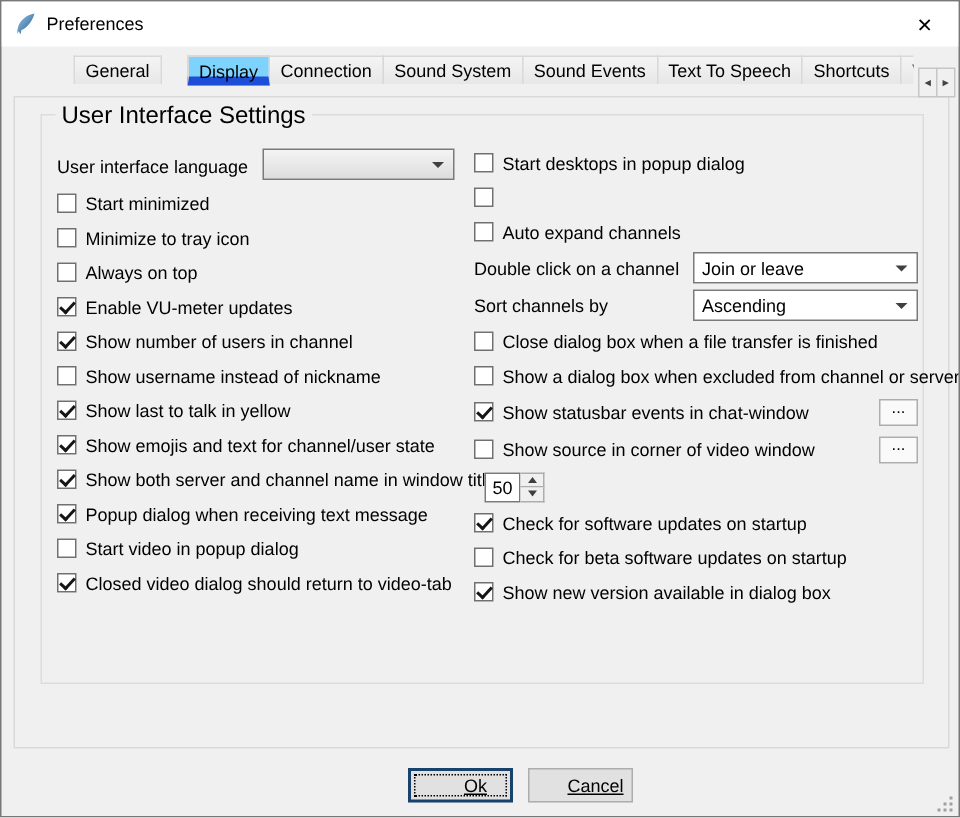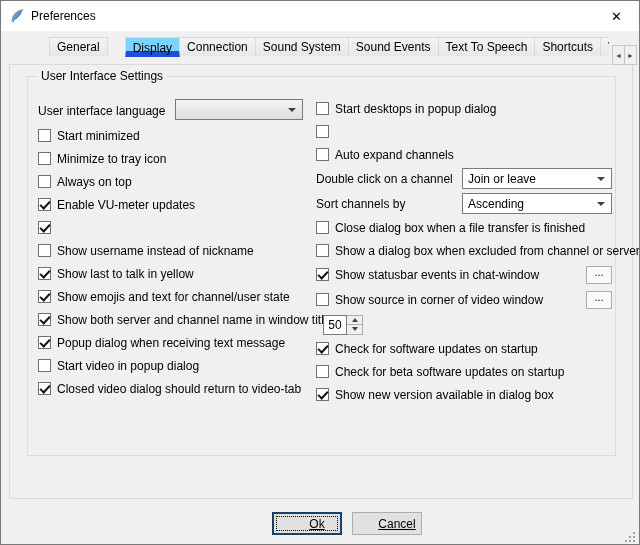--- a/index.html
+++ b/index.html
@@ -25,21 +25,21 @@
     border-bottom:7px solid #1d4ed8; margin-bottom:-1px; z-index:3; position:relative;margin-left:18px; }
   .tab-scroll { position:absolute; top:44px; right:2px; height:20px; display:flex; z-index:4; }
   .tsbtn { width:13px; height:20px; border:1px solid #c6c6c6; background:#f0f0f0;
     display:flex; align-items:center; justify-content:center; font-size:7px; color:#444; margin-left:-1px; }
   
   .pane { position:absolute; top:63px; left:8px; width:624px; height:435px;
     border:1px solid #d9d9d9; background:#f0f0f0; z-index:1; }
   .groupbox { position:absolute; left:17px; top:11px; width:589px; height:380px;
     border:1px solid #dcdcdc; }
   .legend { position:absolute; top:-8px; left:9px; padding:0 4px; background:#f0f0f0;
-    font-size:12px; color:#000; }
+    font-size:16px; color:#000; }
   .col { position:absolute; top:20px; }
   .col-left  { left:10px;  width:276px; }
   .col-right { left:288px; width:296px; }
   .row { height:23px; display:flex; align-items:center; position:relative; }
   .row.tall { height:25px; }
   .row.lang { height:27px; }
   .lbl { font-size:12px; color:#000; white-space:nowrap; }
   
   .cb { width:13px; height:13px; flex:0 0 13px; border:1px solid #707070; background:#fff;
     position:relative; margin-right:6px; }
@@ -139,20 +139,21 @@
         <label class="row">
           <span class="cb"></span>
           <span class="lbl">Always on top</span>
         </label>
         <label class="row">
           <span class="cb checked"></span>
           <span class="lbl">Enable VU-meter updates</span>
         </label>
         <label class="row">
           <span class="cb checked"></span>
+          <span class="lbl">Show number of users in channel</span>
         </label>
         <label class="row">
           <span class="cb"></span>
           <span class="lbl">Show username instead of nickname</span>
         </label>
         <label class="row">
           <span class="cb checked"></span>
           <span class="lbl">Show last to talk in yellow</span>
         </label>
         <label class="row">

